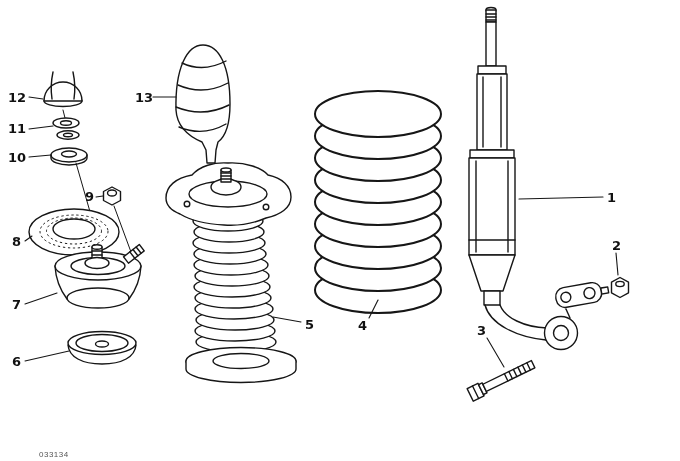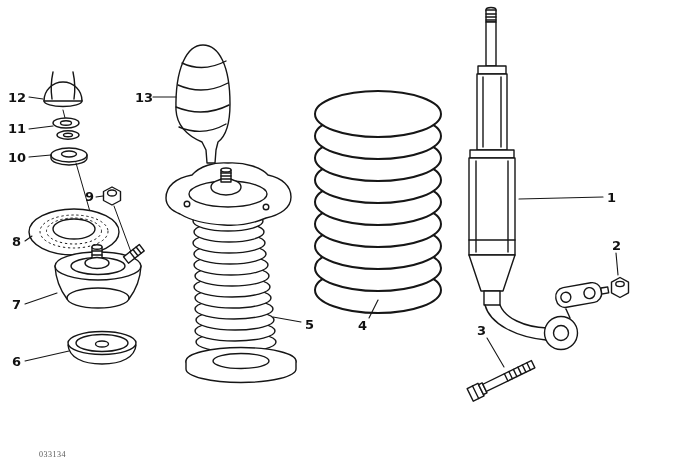--- a/index.html
+++ b/index.html
@@ -13,21 +13,21 @@
   .canvas svg{display:block;}
   .part-label{
     font-family:"DejaVu Sans", sans-serif;
     font-size:13px;
     font-weight:bold;
     fill:#111111;
   }
   .diagram-code{
     position:absolute;
     left:4px;bottom:2px;
-    font-family:Liberation Serif, serif;
+    font-family:Liberation Sans, sans-serif;
     font-size:8px;
     color:#555;
     letter-spacing:.5px;
     padding-left:35px;
   }
 </style>
 </head>
 <body>
 
 <div class="canvas">

